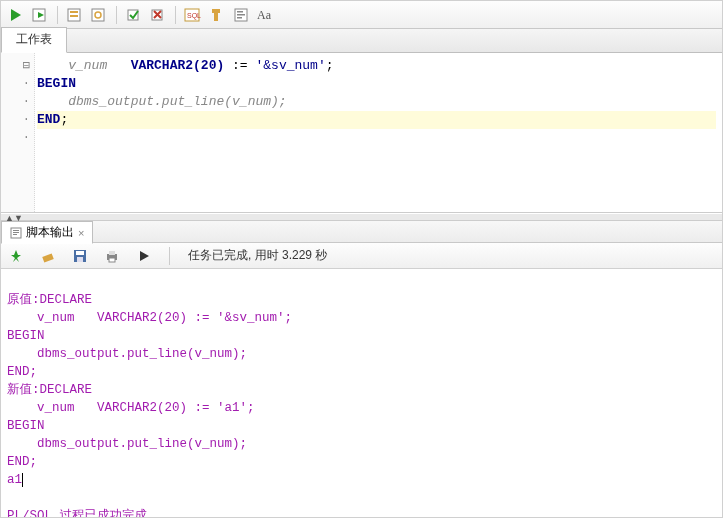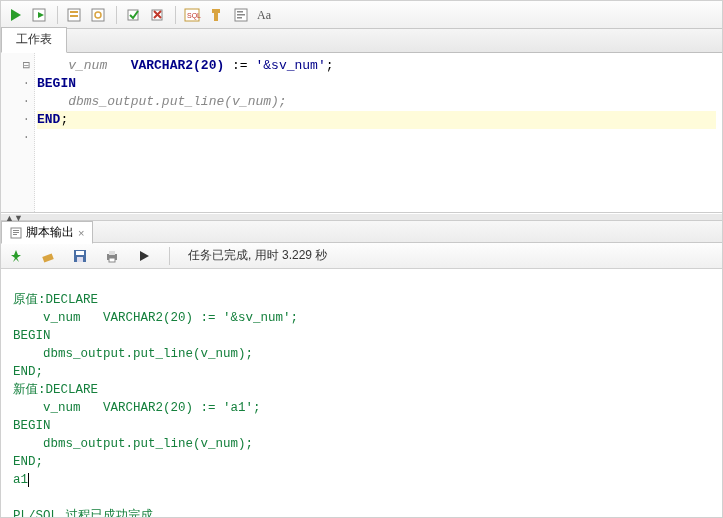--- a/index.html
+++ b/index.html
@@ -121,23 +121,22 @@
     height:26px;
   }
   .status-text { color:#353535; font-size:12px; margin-left:2px;}
   .output {
     flex:1;
     overflow:auto;
     padding:4px 6px 4px;
     font-family:"Courier New","SimSun",monospace;
     font-size:12.5px;
     line-height:18px;
-    color:#15803d;
+    color:#a21caf;
     white-space:pre;
-    margin-left:6px;
   }
   .cursor { display:inline-block; width:1px; height:14px; background:#000; vertical-align:middle;}
   svg { display:block; }
 </style>
 </head>
 <body>
 
 <div class="toolbar">
   <span class="tb-ico">
       <svg width="14" height="14">

